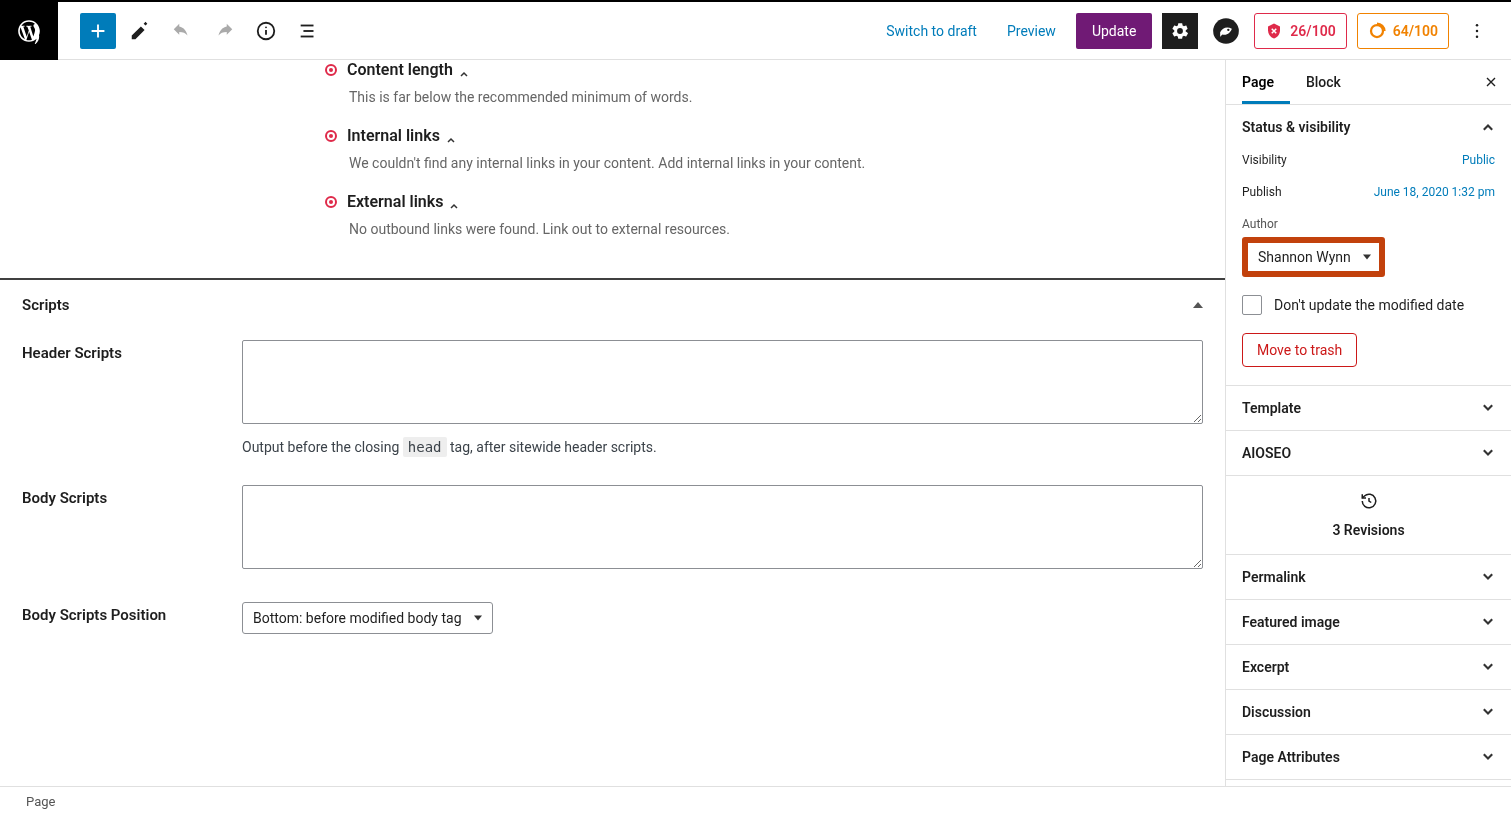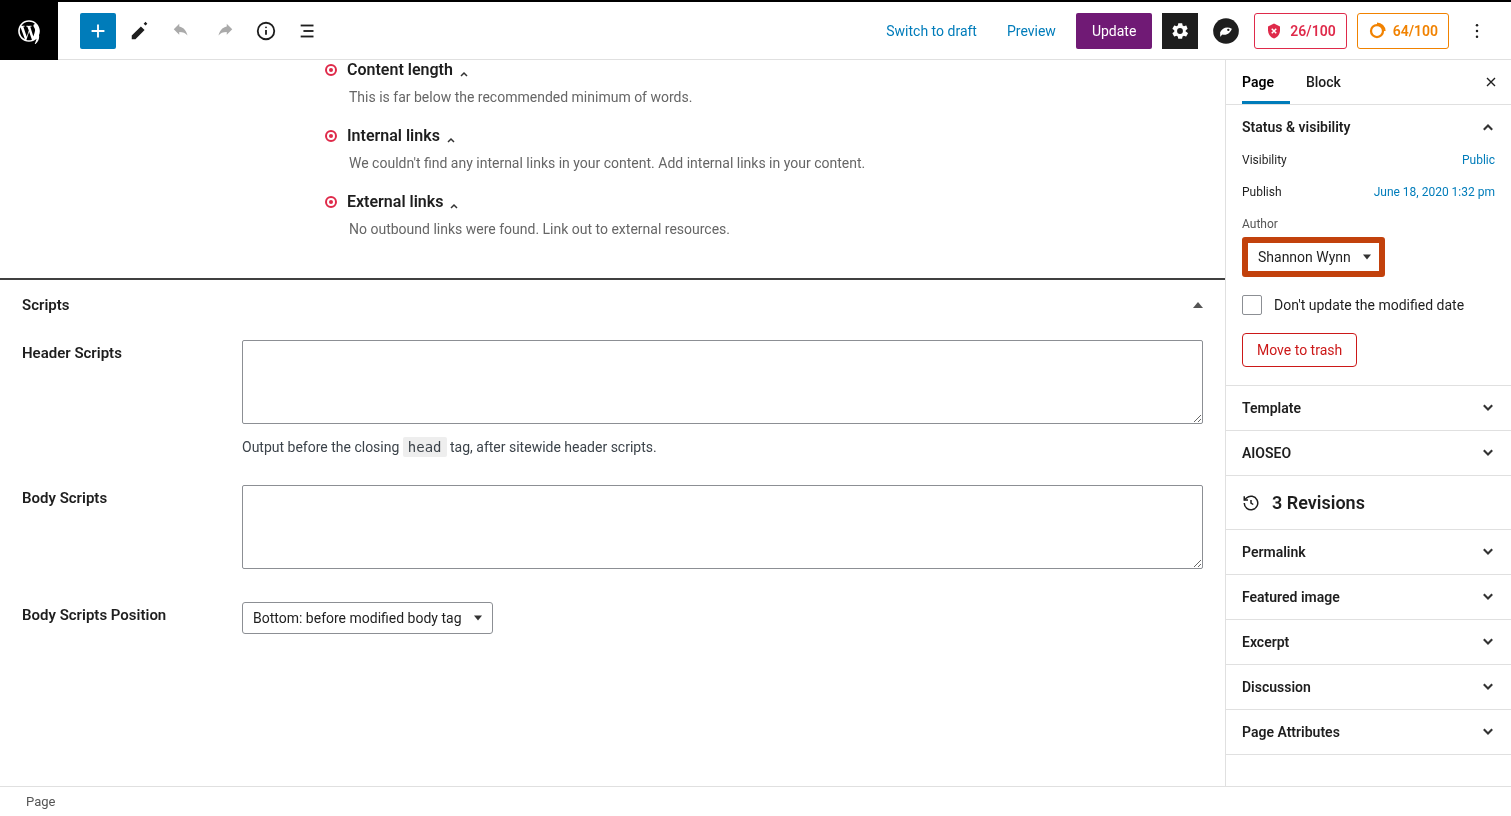--- a/index.html
+++ b/index.html
@@ -59,21 +59,21 @@
 .panel-header { display:flex; align-items:center; justify-content:space-between; padding:14px 16px; font-size:14px; font-weight:600; cursor:pointer; }
 .panel-body { padding: 4px 16px 18px; }
 .kv { display:flex; justify-content:space-between; align-items:center; font-size:12px; margin-bottom:18px; }
 .kv .v { color:#007cba; cursor:pointer; }
 .author-label { font-size:12px; color:#555; margin-bottom:6px; }
 .author-select { display:inline-flex; border:6px solid #c2410c; border-radius:3px; padding:6px 28px 6px 10px; font-size:14px; position:relative; cursor:pointer; }
 .author-select::after { content:""; position:absolute; right:8px; top:50%; width:0;height:0; border-left:4px solid transparent; border-right:4px solid transparent; border-top:5px solid #333; transform:translateY(-50%); }
 .checkbox-row { display:flex; align-items:center; gap:12px; font-size:14px; margin:18px 0; }
 .checkbox { width:20px; height:20px; border:1px solid #8c8f94; border-radius:2px; cursor:pointer; }
 .trash-btn { color:#cc1818; border:1px solid #cc1818; background:#fff; padding:8px 14px; font-size:14px; cursor:pointer; border-radius:4px; }
-.revisions-row { display:flex; align-items:center; gap:12px; padding:16px; font-size:18px; font-weight:600; cursor:pointer; }
+.revisions-row { display:flex; align-items:center; gap:12px; padding:16px; font-size:14px; font-weight:600; cursor:pointer;flex-direction:column; }
 
 .footer-bar { height:30px; border-top:1px solid #e0e0e0; display:flex; align-items:center; padding:0 26px; font-size:13px; color:#555; position:fixed; bottom:0; left:0; right:0; background:#fff; }
 
 svg { display:block; }
 </style>
 </head>
 <body>
 
 <div class="topbar">
   <div class="wp-logo">

